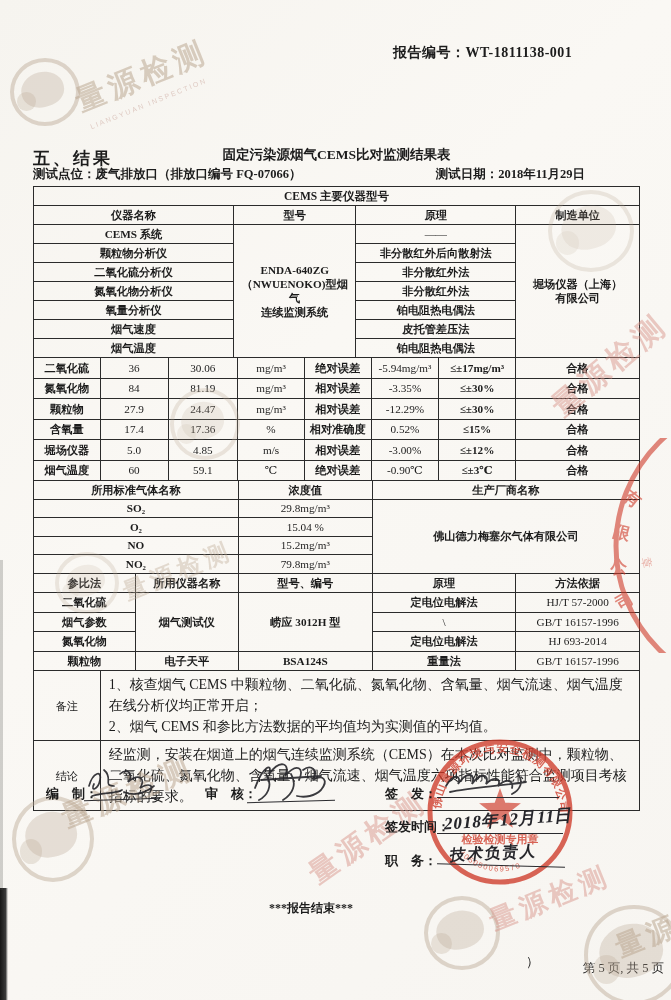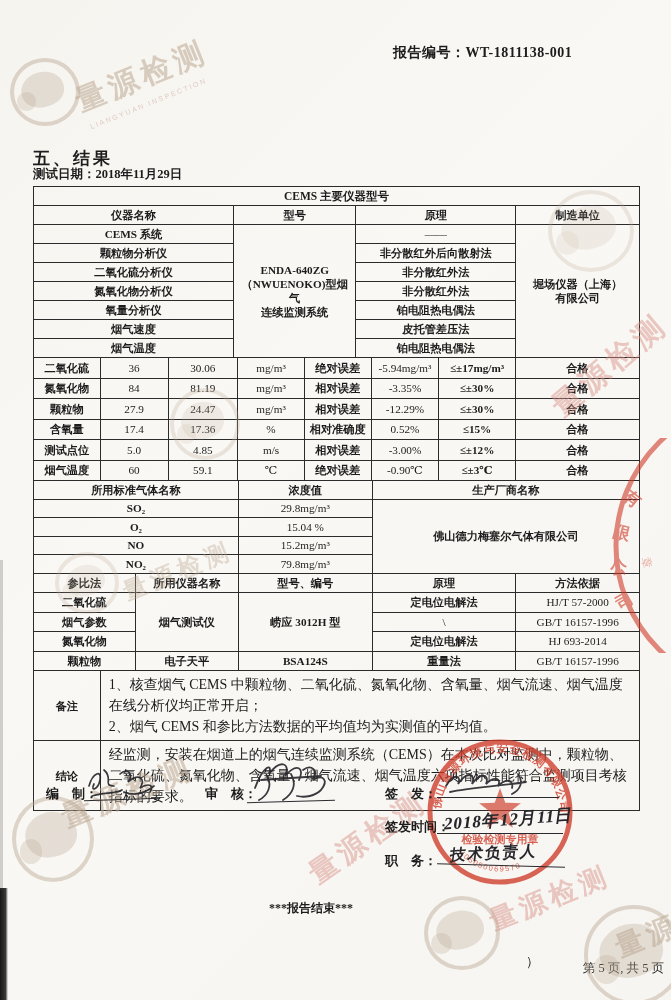--- a/index.html
+++ b/index.html
@@ -18,21 +18,21 @@
   td{border:1px solid #2b2b2b;text-align:center;vertical-align:middle;font-size:11.2px;padding:1px 2px;line-height:1.25;overflow:hidden;}
   .tt{height:14px;font-weight:700;font-size:11.5px;margin-top:13px;}
   .hd{font-weight:700;}
   .b{font-weight:700;}
   .t1 td{height:16px;}
   .t2 td{height:17.5px;}
   .tg td{height:15.5px;}
   .tm td{height:16.5px;}
   .pl{white-space:pre-line;}
   .note td{height:auto;}
-  .note .lbl{font-weight:700;}
+  .note .lbl{font-weight:400;}
   .note .txt{text-align:left;padding:3px 8px;font-size:14px;line-height:1.5;}
   
   .sig-label{position:absolute;font-size:13px;font-weight:600;z-index:7;}
   .sigline{position:absolute;border-bottom:1.5px solid #2a2a2e;z-index:7;}
   .sigsvg{position:absolute;z-index:8;}
   .hand{position:absolute;z-index:8;color:#26262b;font-weight:600;white-space:nowrap;}
   .hand1{transform:rotate(-4deg) skewX(-12deg);font-size:17px;letter-spacing:1px;}
   .hand2{transform:rotate(-3deg) skewX(-10deg);font-size:15.5px;letter-spacing:2px;}
   .endmark{top:900px;left:0;width:622px;text-align:center;font-size:12px;font-weight:700;z-index:2;}
   .footer{top:960px;left:0;width:656px;text-align:right;font-size:12.5px;z-index:2;margin-left:8px;}
@@ -71,21 +71,23 @@
 
   <div class="wmlogo" style="left:424px;top:896px;width:68px;height:66px;"></div>
   <div class="wmtext pinkwm" style="left:486px;top:880px;font-size:27px;">量源检测</div>
   <div class="wmlogo" style="left:584px;top:905px;width:92px;height:92px;"></div>
   <div class="wmtext" style="left:612px;top:905px;font-size:28px;">量源检测</div>
 
   <div class="abs report-no">
     <span>报告编号：</span><span>WT-1811138-001</span>
   </div>
   <div class="abs sec-title">五、结果</div>
+  <div class="abs doc-title">固定污染源烟气CEMS比对监测结果表</div>
   <div class="abs meta">
+    <span><span>测试点位：</span><span>废气排放口（排放口编号 FQ-07066）</span></span>
     <span class="date"><span>测试日期：</span><span>2018年11月29日</span></span>
   </div>
 
   <div class="abs tables">
 
     <table class="t1">
       <colgroup>
           <col style="width:33%">
           <col style="width:20.2%">
           <col style="width:26.4%">
@@ -183,21 +185,21 @@
         <td class="b">含氧量</td>
             <td>17.4</td>
             <td>17.36</td>
             <td>%</td>
             <td class="b">相对准确度</td>
             <td>0.52%</td>
             <td class="b">≤15%</td>
             <td class="b">合格</td>
       </tr>
       <tr>
-        <td class="b">测试点位</td>
+        <td class="b">堀场仪器</td>
             <td>5.0</td>
             <td>4.85</td>
             <td>m/s</td>
             <td class="b">相对误差</td>
             <td>-3.00%</td>
             <td class="b">≤±12%</td>
             <td class="b">合格</td>
       </tr>
       <tr>
         <td class="b">烟气温度</td>

